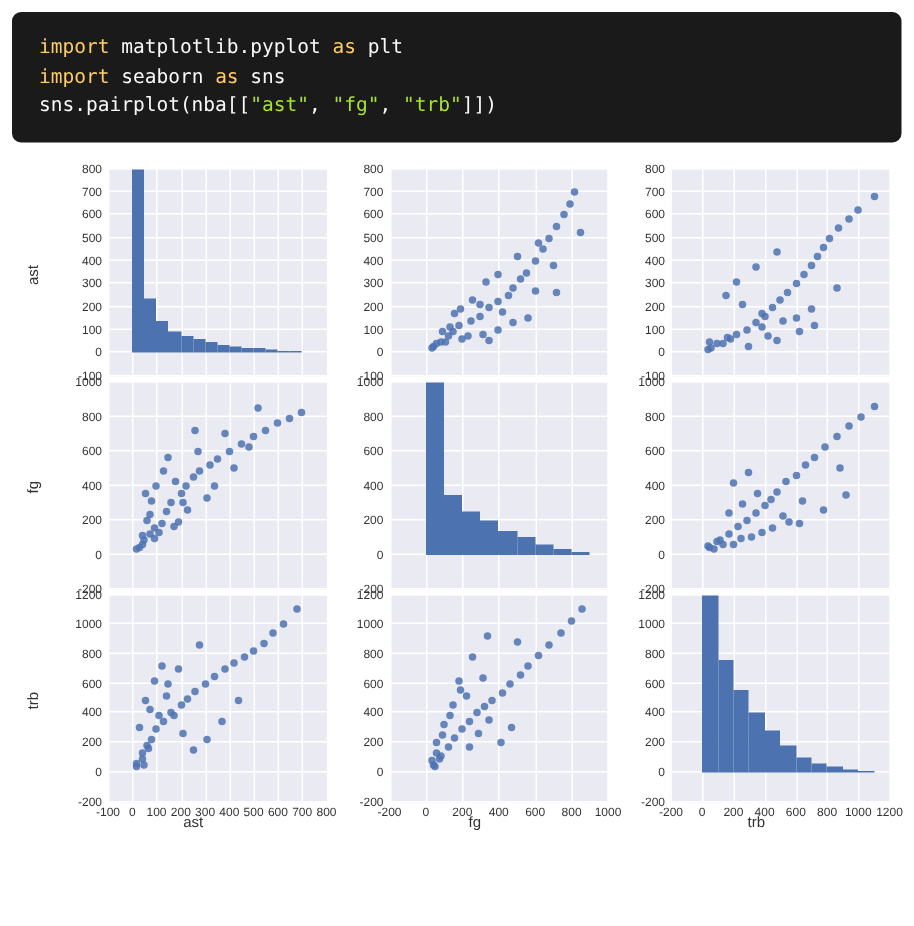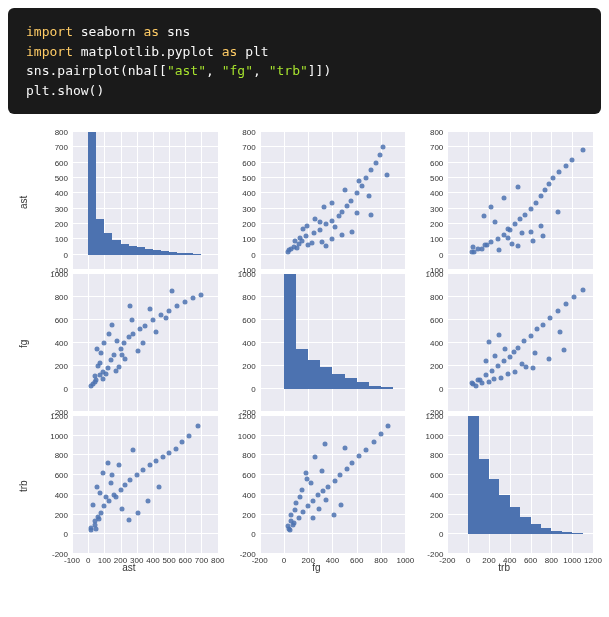--- a/index.html
+++ b/index.html
@@ -107,30 +107,27 @@
     opacity:0.7;
   }
   .page { position:relative; width:609px; }
 </style>
 </head>
 <body>
 <div class="page">
 
 <div class="code-block">
   <div>
+    <span class="kw">import</span><span class="id"> matplotlib.pyplot </span><span class="kw">as</span><span class="id"> plt</span>
+  </div>
+  <div>
     <span class="kw">import</span><span class="id"> seaborn </span><span class="kw">as</span><span class="id"> sns</span>
   </div>
   <div>
-    <span class="kw">import</span><span class="id"> matplotlib.pyplot </span><span class="kw">as</span><span class="id"> plt</span>
-  </div>
-  <div>
     <span class="id">sns.pairplot(nba[[</span><span class="str">"ast"</span><span class="id">, </span><span class="str">"fg"</span><span class="id">, </span><span class="str">"trb"</span><span class="id">]])</span>
-  </div>
-  <div>
-    <span class="id">plt.show()</span>
   </div>
 </div>
 
 <div class="pairplot-wrap">
   <div class="grid">
 
     <div class="ylab">ast</div>
     <div class="cell">
           <div class="yticks">
             <div class="ytick" style="bottom: 0%; transform: translateY(50%);">-100</div>

